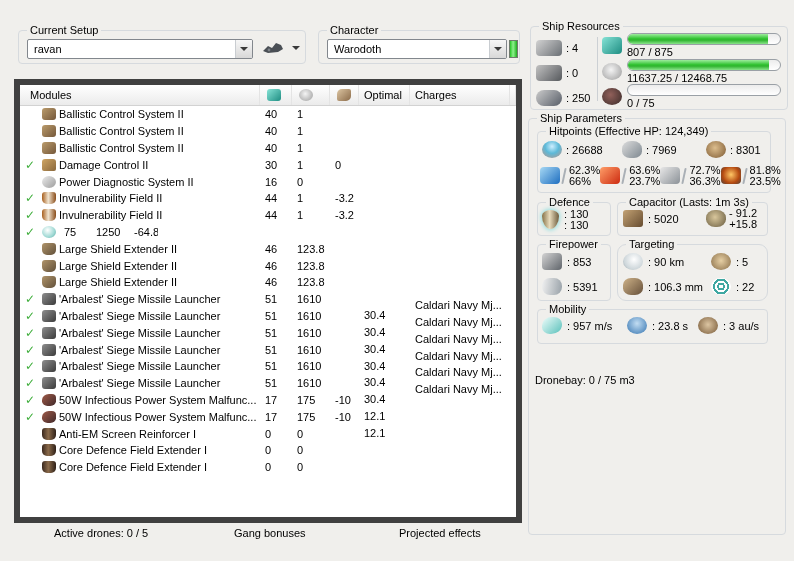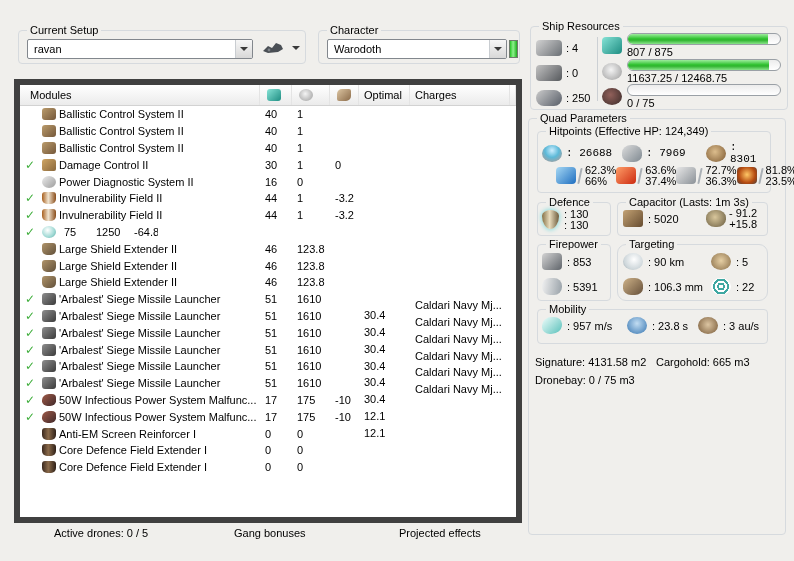--- a/index.html
+++ b/index.html
@@ -96,26 +96,26 @@
   .hp-row{ display:flex; align-items:center; gap:4px; height:25px; }
   .res-divider{ position:absolute; left:66px; top:10px; bottom:8px; width:1px; background:#ccd0d4; }
   .res-bars{ position:absolute; left:71px; top:6px; right:6px; }
   .bar-row{ display:flex; align-items:center; gap:5px; height:25.5px; }
   .bar-stack{ flex:1; }
   .pbar{ height:12px; border:1px solid #9aa0a6; border-radius:6px; background:linear-gradient(#ececec,#ffffff); overflow:hidden; }
   .pbar .fill{ height:100%; background:linear-gradient(#9dec9d,#35c435 45%,#2db32d 60%,#8ae48a); }
   .bar-text{ line-height:12px; margin-top:1px; }
 
   
-  .hpv-row{ position:absolute; left:4px; right:2px; top:9px; display:flex; align-items:center;font-family:Liberation Mono, monospace; }
+  .hpv-row{ position:absolute; left:4px; right:2px; top:9px; display:flex; align-items:center; }
   .hpv{ display:flex; align-items:center; gap:4px; }
   .hpv:nth-child(1){ width:80px; } .hpv:nth-child(2){ width:84px; } .hpv:nth-child(3){ flex:1; }
   .res-row{ position:absolute; left:2px; right:2px; top:33px; display:flex; align-items:center; }
   .res{ display:flex; align-items:center; gap:2px; }
-  .res:nth-child(1){ width:65px;margin-left:16px; } .res:nth-child(2){ width:70px; } .res:nth-child(3){ width:70px; } .res:nth-child(4){ flex:1; }
+  .res:nth-child(1){ width:65px; } .res:nth-child(2){ width:70px; } .res:nth-child(3){ width:70px; } .res:nth-child(4){ flex:1; }
   .res-sep{ width:2px; height:16px; background:#aab0b6; transform:skewX(-12deg); border-radius:2px; margin:0 2px 0 1px; }
   .stack{ display:flex; flex-direction:column; justify-content:center; }
   .stack span{ line-height:10.5px; }
   .iconval{ display:flex; align-items:center; gap:5px; }
 
   .sig-line{ position:absolute; left:6px; top:237px; right:4px; white-space:nowrap; }
   .sig-line .sig2{ position:absolute; left:121px; }
   .drone-line{ position:absolute; left:6px; top:255px; white-space:nowrap; }
 </style>
 </head>
@@ -436,21 +436,21 @@
             <div class="pbar">
               <div class="fill" style="width: 0%;"></div>
             </div>
             <div class="bar-text">0 / 75</div>
           </div>
         </div>
       </div>
   </div>
 
   <div class="gb" style="left:528px;top:118px;width:258px;height:417px;">
-    <span class="gb-label">Quad Parameters</span>
+    <span class="gb-label">Ship Parameters</span>
 
     <div class="gb" style="left:8px;top:12px;width:234px;height:62px;">
       <span class="gb-label">Hitpoints (Effective HP: 124,349)</span>
       <div class="hpv-row" id="hp-values">
           <div class="hpv">
             <span class="ic20 i-shield-hp-icon"></span>
             <span>: 26688</span>
           </div>
           <div class="hpv">
             <span class="ic20 i-armor-hp-icon"></span>
@@ -468,21 +468,21 @@
             <span class="stack">
               <span>62.3%</span>
               <span>66%</span>
             </span>
           </div>
           <div class="res">
             <span class="ic20 i-thermal-resist-icon"></span>
             <span class="res-sep"></span>
             <span class="stack">
               <span>63.6%</span>
-              <span>37.4%</span>
+              <span>23.7%</span>
             </span>
           </div>
           <div class="res">
             <span class="ic20 i-kinetic-resist-icon"></span>
             <span class="res-sep"></span>
             <span class="stack">
               <span>72.7%</span>
               <span>36.3%</span>
             </span>
           </div>
@@ -564,20 +564,16 @@
       <div class="iconval" style="position:absolute;left:89px;top:7px;">
         <span class="ic20 i-align-time-icon"></span>
         <span>: 23.8 s</span>
       </div>
       <div class="iconval" style="position:absolute;left:160px;top:7px;">
         <span class="ic20 i-warp-speed-icon"></span>
         <span>: 3 au/s</span>
       </div>
     </div>
 
-    <div class="sig-line">
-      <span>Signature: 4131.58 m2</span>
-      <span class="sig2">Cargohold: 665 m3</span>
-    </div>
     <div class="drone-line">Dronebay: 0 / 75 m3</div>
   </div>
 
 </div>
 
 </body></html>

